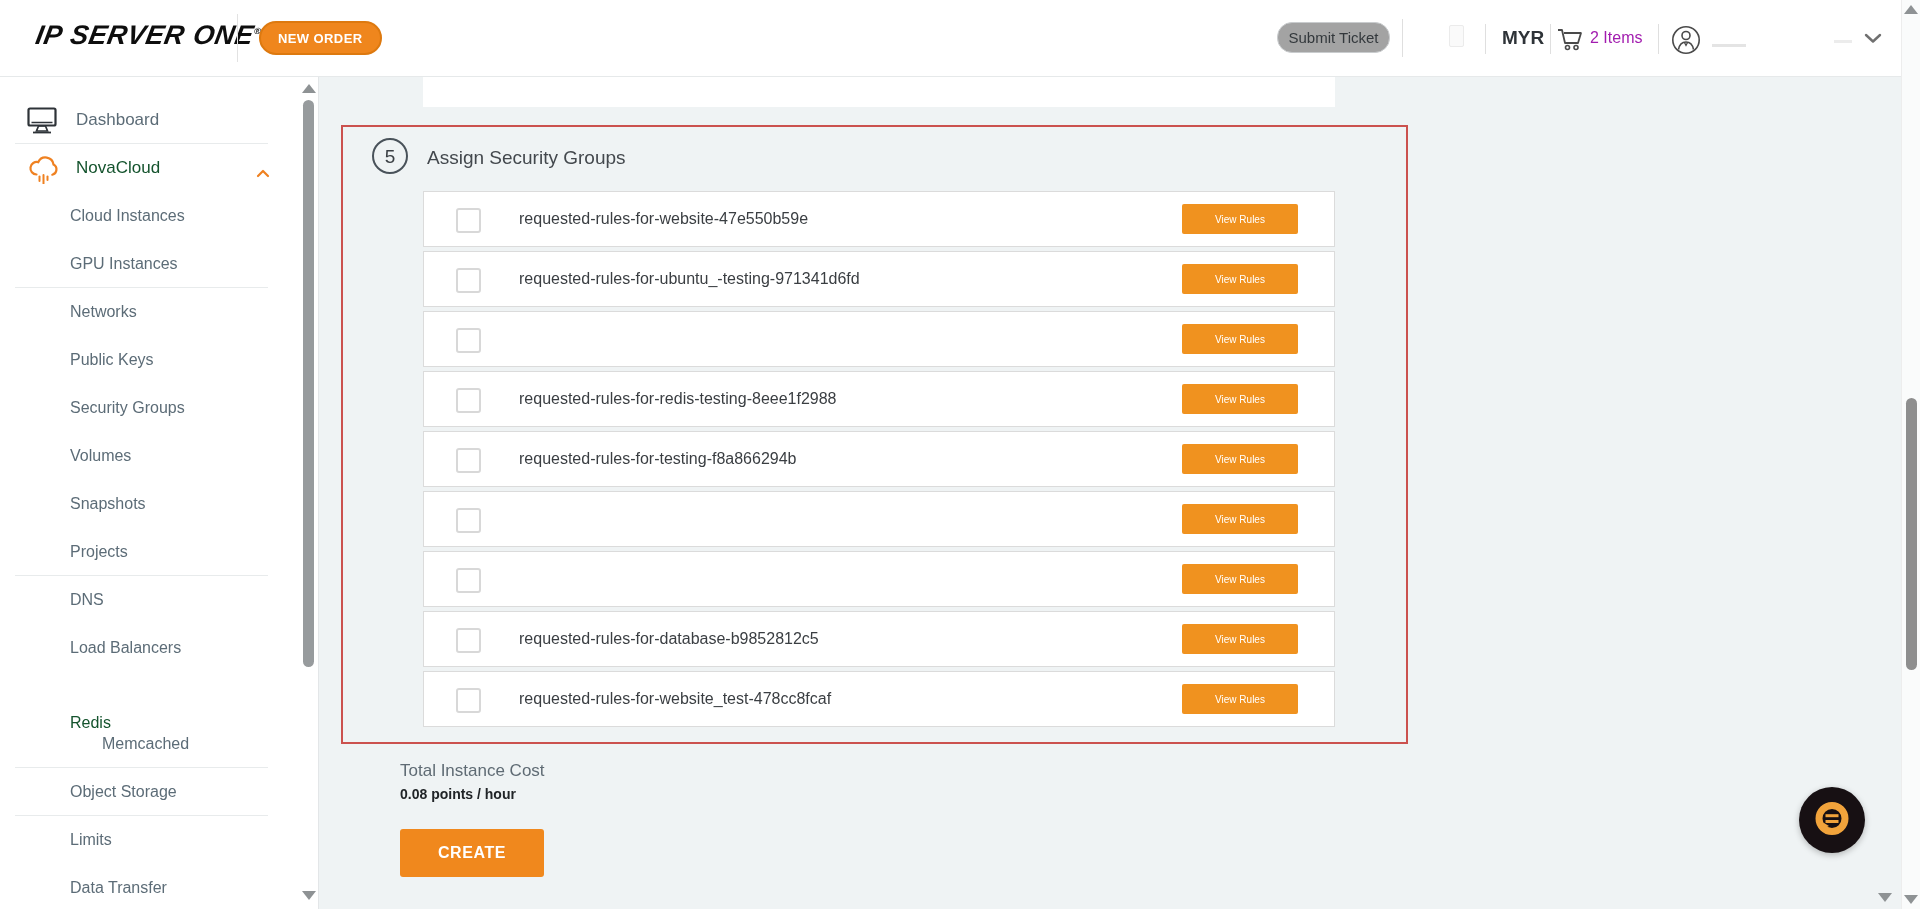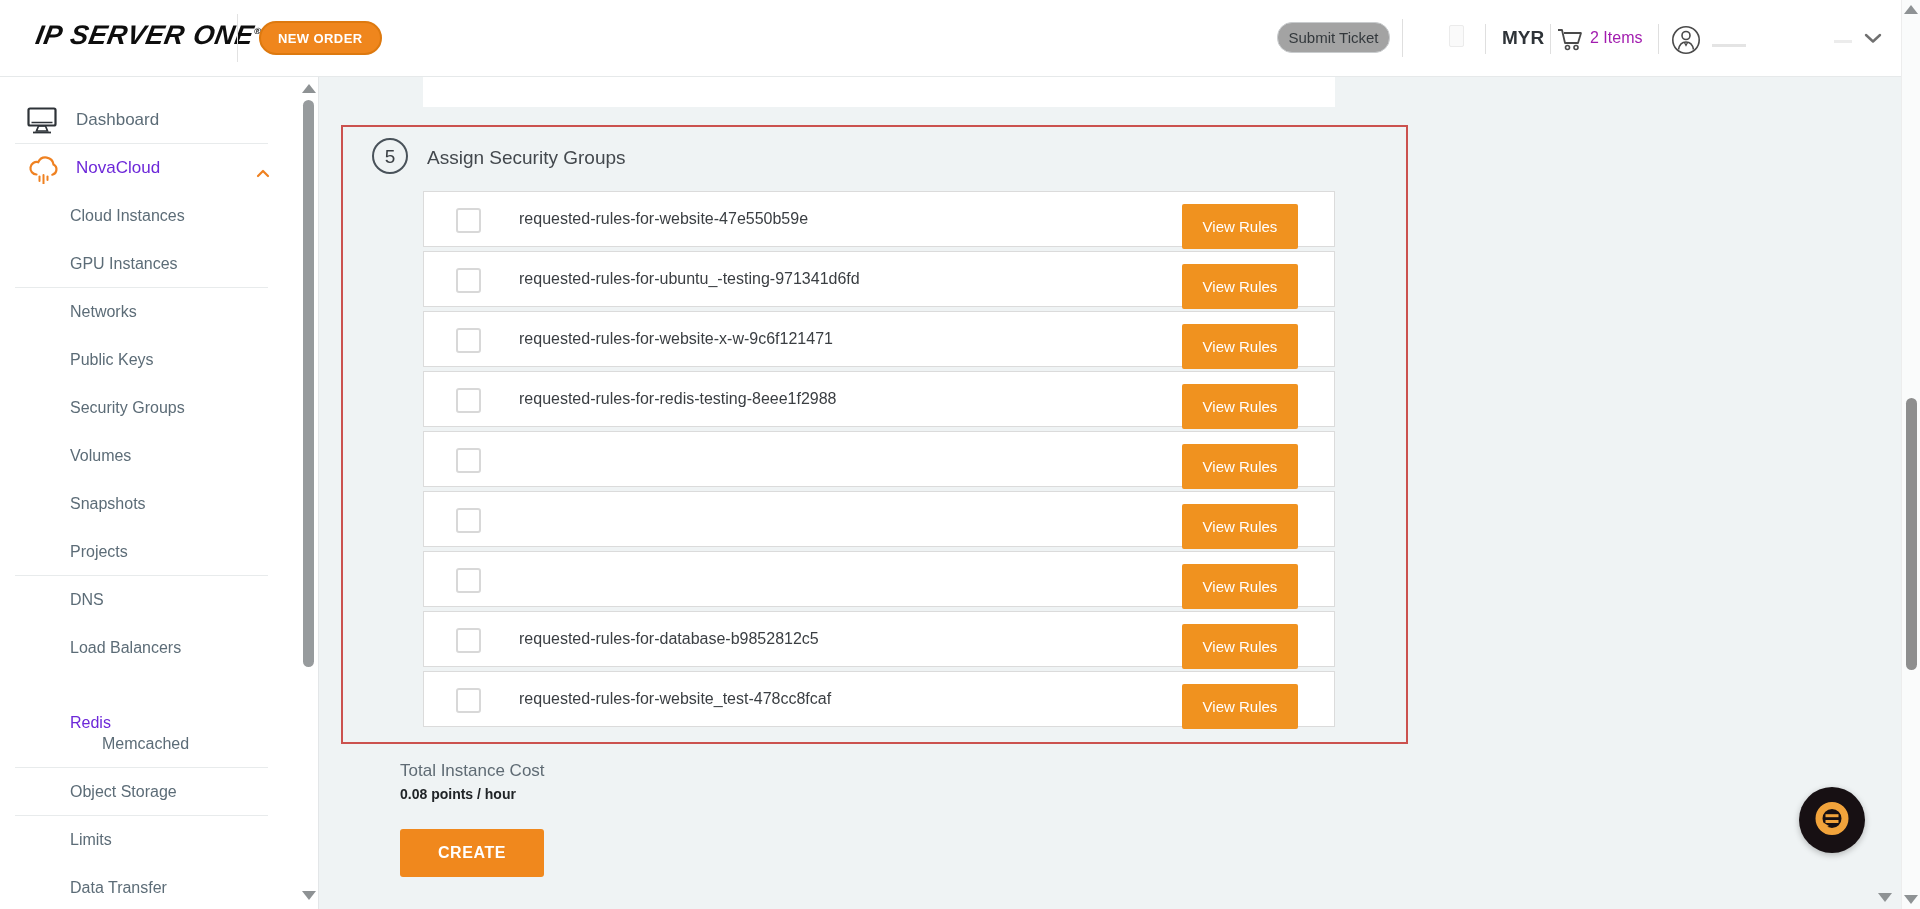--- a/index.html
+++ b/index.html
@@ -33,21 +33,21 @@
   .user-chevron { position:absolute; left:1864px; top:30px; cursor:pointer; }
 
   
   .sidebar { position:absolute; left:0; top:76px; width:318px; height:833px; background:#fff;
           border-right:1px solid #E3E6E8; z-index:2; }
   .side-row { position:absolute; left:0; width:300px; height:26px; cursor:pointer; }
   .side-icon { position:absolute; left:27px; top:0; }
   .side-label { position:absolute; line-height:26px; color:#5C6C77; }
   .side-row.section .side-label { left:76px; font-size:17px; }
   .side-row.sub .side-label { left:70px; font-size:16px; }
-  .side-row.active .side-label { color:#6d28d9; }
+  .side-row.active .side-label { color:#14532d; }
   .side-chevron { position:absolute; left:256px; top:9px; }
   .side-divider { position:absolute; left:15px; width:253px; height:1px; background:#E8EBEC; }
   .tri-up { width:0; height:0; border-left:7px solid transparent; border-right:7px solid transparent;
           border-bottom:9px solid #8E9294; cursor:pointer; }
   .tri-down { width:0; height:0; border-left:7px solid transparent; border-right:7px solid transparent;
           border-top:9px solid #8E9294; cursor:pointer; }
   .sb-up { position:absolute; left:302px; top:8px; }
   .sb-thumb { position:absolute; left:303px; top:24px; width:11px; height:567px;
           background:#979B9D; border-radius:6px; cursor:pointer; }
   .sb-down { position:absolute; left:302px; top:815px; }
@@ -59,23 +59,23 @@
   .step-circle { position:absolute; left:29px; top:11px; width:36px; height:36px;
           border:2px solid #49525A; border-radius:50%; text-align:center; line-height:33px;
           font-size:19px; color:#3A3F44; box-sizing:border-box; }
   .step-title { position:absolute; left:84px; top:20px; font-size:19px; color:#43484D; }
   .group-list { position:absolute; left:80px; top:64px; width:912px; }
   .group-row { position:relative; height:56px; margin-bottom:4px; background:#fff;
           border:1px solid #DBDBDB; box-sizing:border-box; }
   .group-check { position:absolute; left:32px; top:16px; width:21px; height:21px;
           border:2px solid #D8D8D8; border-radius:3px; background:#fff; cursor:pointer; }
   .group-label { position:absolute; left:95px; top:0; line-height:54px; font-size:16px; color:#3A3E42; }
-  .view-rules-btn { position:absolute; right:36px; top:12px; width:116px; height:45px;
+  .view-rules-btn { position:absolute; right:36px; top:12px; width:116px; height:30px;
           background:#F0921F; color:#fff; border:none; border-radius:2px; font-family:inherit;
-          font-size:15px; cursor:pointer; }
+          font-size:10px; cursor:pointer; }
 
   .total-label { position:absolute; left:400px; top:761px; font-size:17px; color:#5F6B74; }
   .total-value { position:absolute; left:400px; top:786px; font-size:14px; font-weight:bold; color:#202427; }
   .create-btn { position:absolute; left:400px; top:829px; width:144px; height:48px;
           background:#F0881D; border:none; border-radius:3px; color:#fff; font-family:inherit;
           font-weight:bold; font-size:16px; letter-spacing:.6px; cursor:pointer; }
 
   
   .chat-fab { position:absolute; left:1799px; top:787px; width:66px; height:66px; border-radius:50%;
           background:#171013; z-index:5; display:flex; align-items:center; justify-content:center;
@@ -224,30 +224,30 @@
           <span class="group-label">requested-rules-for-website-47e550b59e</span>
           <button class="view-rules-btn">View Rules</button>
         </div>
         <div class="group-row">
           <div class="group-check"></div>
           <span class="group-label">requested-rules-for-ubuntu_-testing-971341d6fd</span>
           <button class="view-rules-btn">View Rules</button>
         </div>
         <div class="group-row">
           <div class="group-check"></div>
-          <span class="group-label">requested-rules-for-website-x-w-9c6f121471</span>
           <button class="view-rules-btn">View Rules</button>
         </div>
         <div class="group-row">
           <div class="group-check"></div>
           <span class="group-label">requested-rules-for-redis-testing-8eee1f2988</span>
           <button class="view-rules-btn">View Rules</button>
         </div>
         <div class="group-row">
           <div class="group-check"></div>
+          <span class="group-label">requested-rules-for-testing-f8a866294b</span>
           <button class="view-rules-btn">View Rules</button>
         </div>
         <div class="group-row">
           <div class="group-check"></div>
           <button class="view-rules-btn">View Rules</button>
         </div>
         <div class="group-row">
           <div class="group-check"></div>
           <button class="view-rules-btn">View Rules</button>
         </div>

